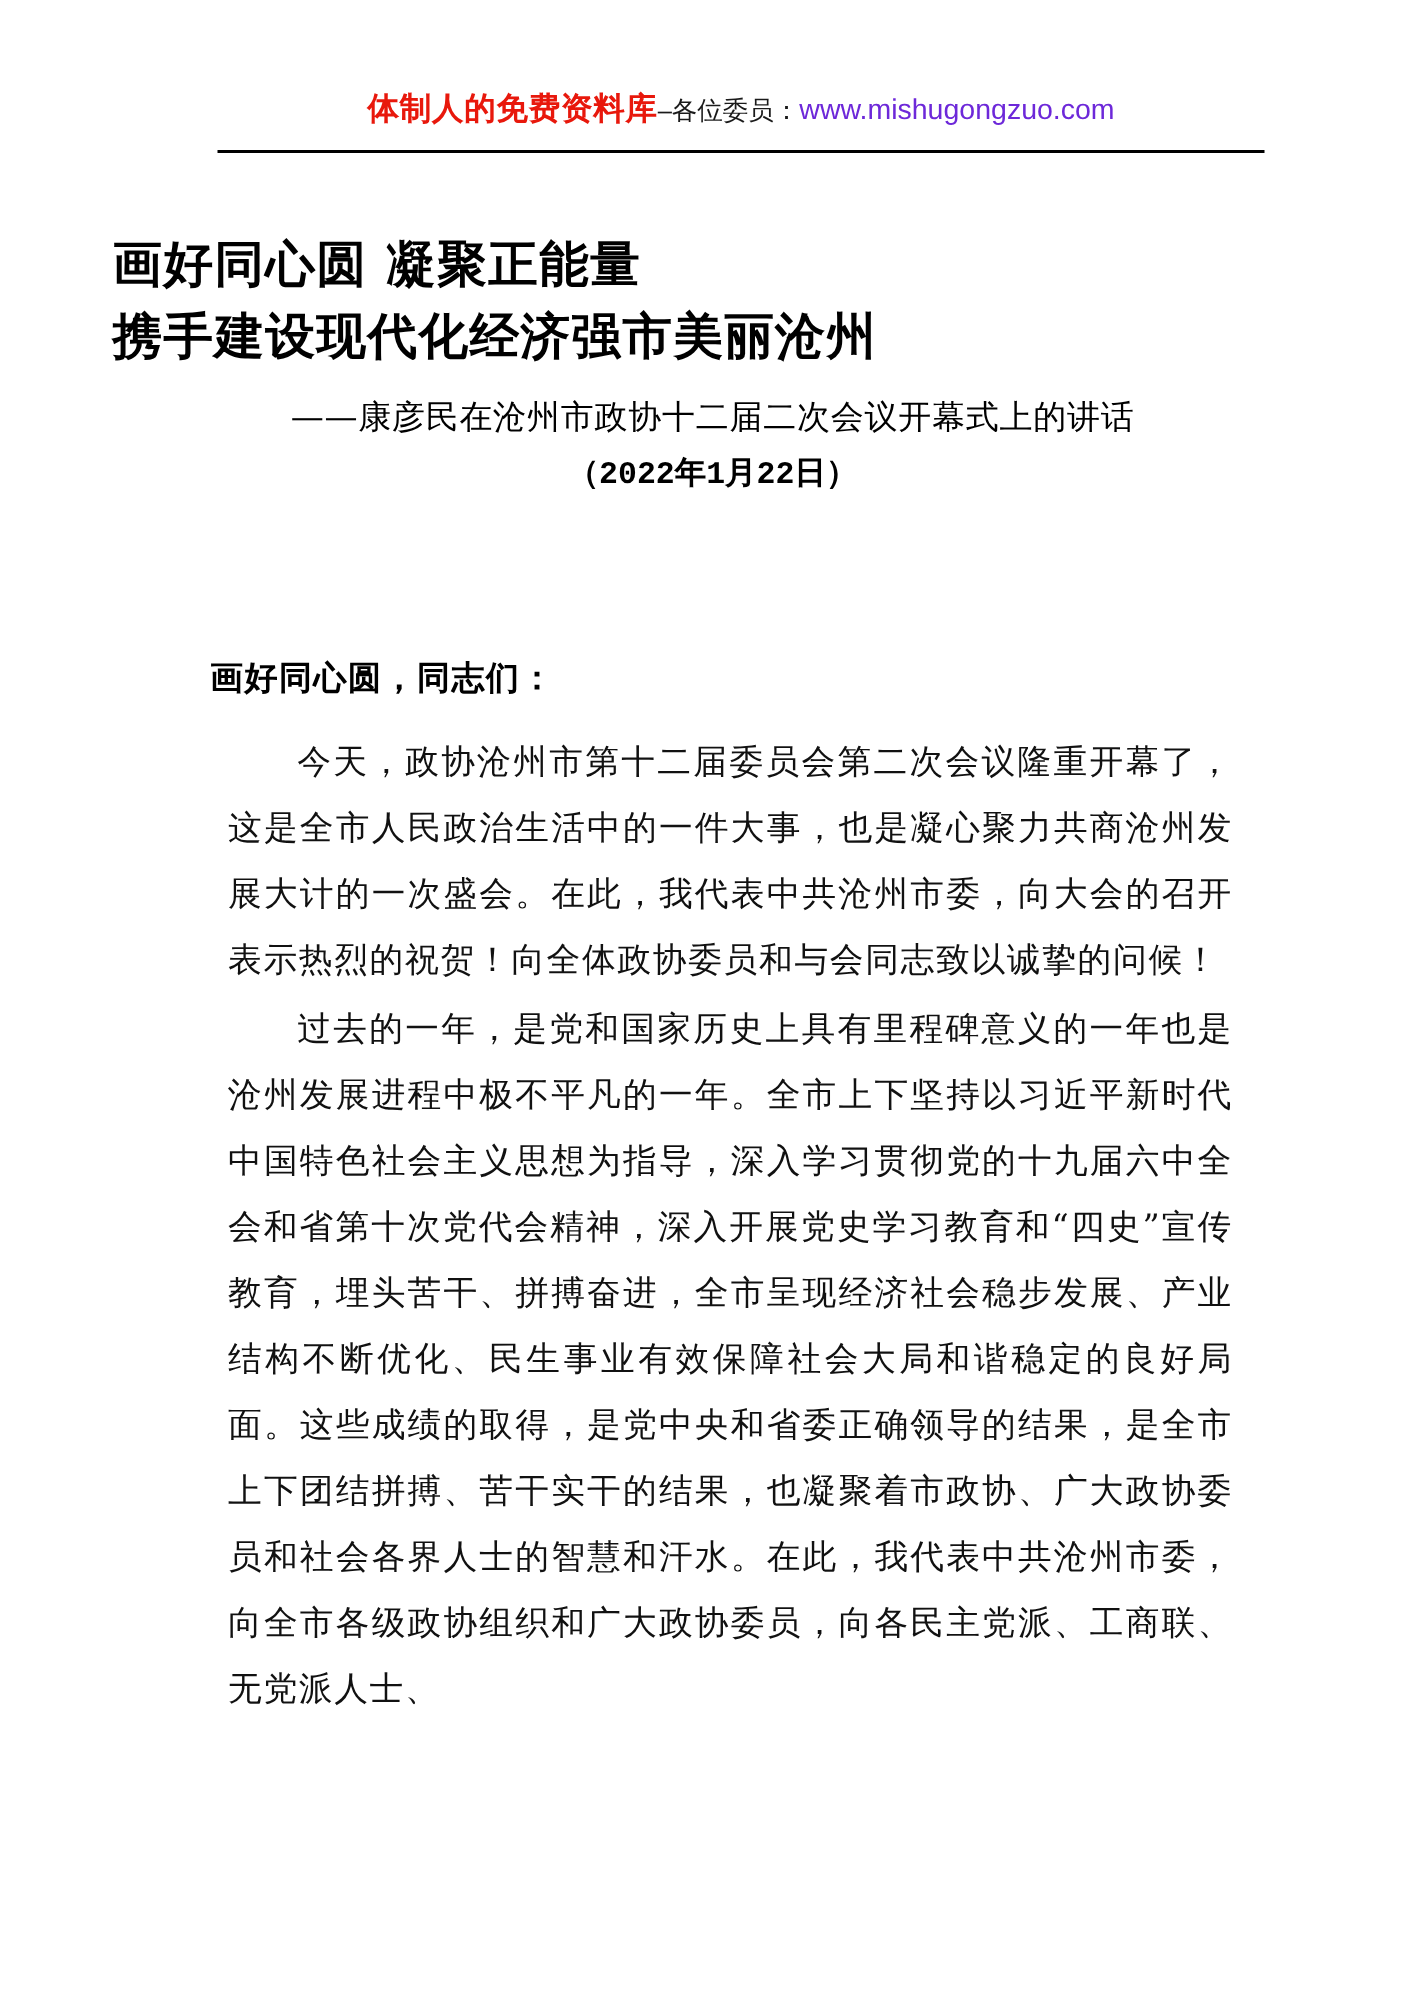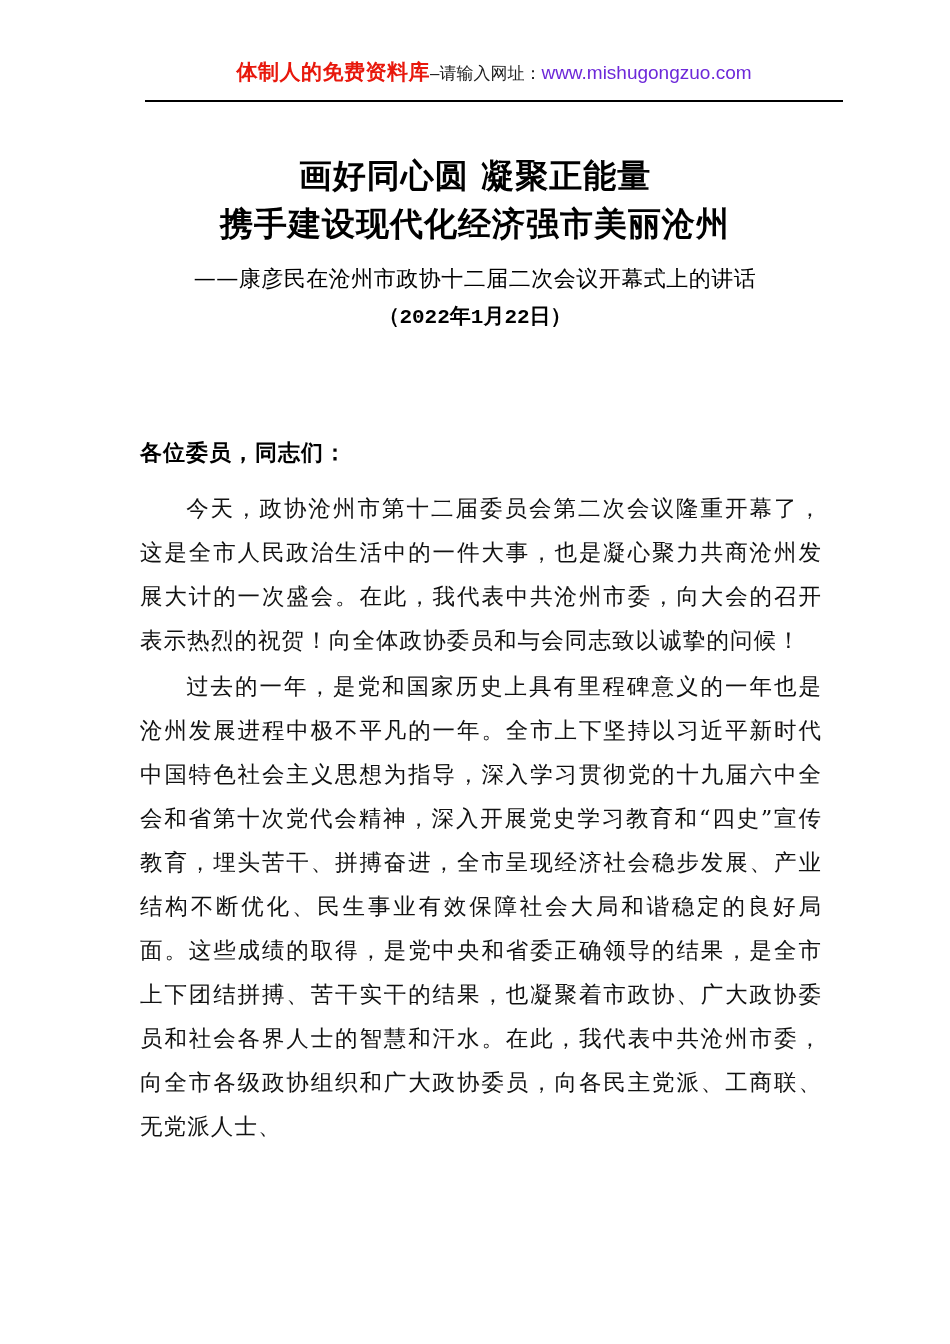--- a/index.html
+++ b/index.html
@@ -58,21 +58,21 @@
     height: 0;
     border-top: 2px solid #000000;
   }
 
   
   .doc-title {
     position: absolute;
     left: 75px;
     top: 152px;
     width: 800px;
-    text-align: center;
+    text-align: left;
   }
   .doc-title .tline {
     font-family: "DejaVu Serif", "Liberation Serif", serif;
     font-weight: bold;
     font-size: 33px;
     line-height: 48px;
     letter-spacing: 1px;
     color: #000000;
   }
 
@@ -131,43 +131,43 @@
   .para {
     font-family: "DejaVu Serif", "Liberation Serif", serif;
     font-size: 22.5px;
     line-height: 44px;
     letter-spacing: 1.1px;
     text-align: justify;
     text-align-last: left;
     text-justify: inter-character;
     text-indent: 2.05em;
     color: #111111;
-    margin: 0 0 2px 0;
+    margin: 0 0 2px 12px;
   }
 </style>
 </head>
 <body>
 
 <div class="page">
 
   <div class="header-banner">
-    <span class="hb-brand">体制人的免费资料库</span><span class="hb-mid">–请输入网址：</span><span class="hb-url">www.mishugongzuo.com</span>
+    <span class="hb-brand">体制人的免费资料库</span><span class="hb-mid">–各位委员：</span><span class="hb-url">www.mishugongzuo.com</span>
   </div>
 
   <div class="header-rule"></div>
 
   <div class="doc-title">
     <div class="tline">画好同心圆 凝聚正能量</div>
     <div class="tline">携手建设现代化经济强市美丽沧州</div>
   </div>
 
   <div class="subtitle">——康彦民在沧州市政协十二届二次会议开幕式上的讲话</div>
 
   <div class="docdate">（2022年1月22日）</div>
 
 
   <div class="body-block">
-    <div class="salutation">各位委员，同志们：</div>
+    <div class="salutation">画好同心圆，同志们：</div>
     <p class="para">今天，政协沧州市第十二届委员会第二次会议隆重开幕了，这是全市人民政治生活中的一件大事，也是凝心聚力共商沧州发展大计的一次盛会。在此，我代表中共沧州市委，向大会的召开表示热烈的祝贺！向全体政协委员和与会同志致以诚挚的问候！</p>
     <p class="para">过去的一年，是党和国家历史上具有里程碑意义的一年也是沧州发展进程中极不平凡的一年。全市上下坚持以习近平新时代中国特色社会主义思想为指导，深入学习贯彻党的十九届六中全会和省第十次党代会精神，深入开展党史学习教育和“四史”宣传教育，埋头苦干、拼搏奋进，全市呈现经济社会稳步发展、产业结构不断优化、民生事业有效保障社会大局和谐稳定的良好局面。这些成绩的取得，是党中央和省委正确领导的结果，是全市上下团结拼搏、苦干实干的结果，也凝聚着市政协、广大政协委员和社会各界人士的智慧和汗水。在此，我代表中共沧州市委，向全市各级政协组织和广大政协委员，向各民主党派、工商联、无党派人士、</p>
   </div>
 
 </div>
 
 </body></html>

